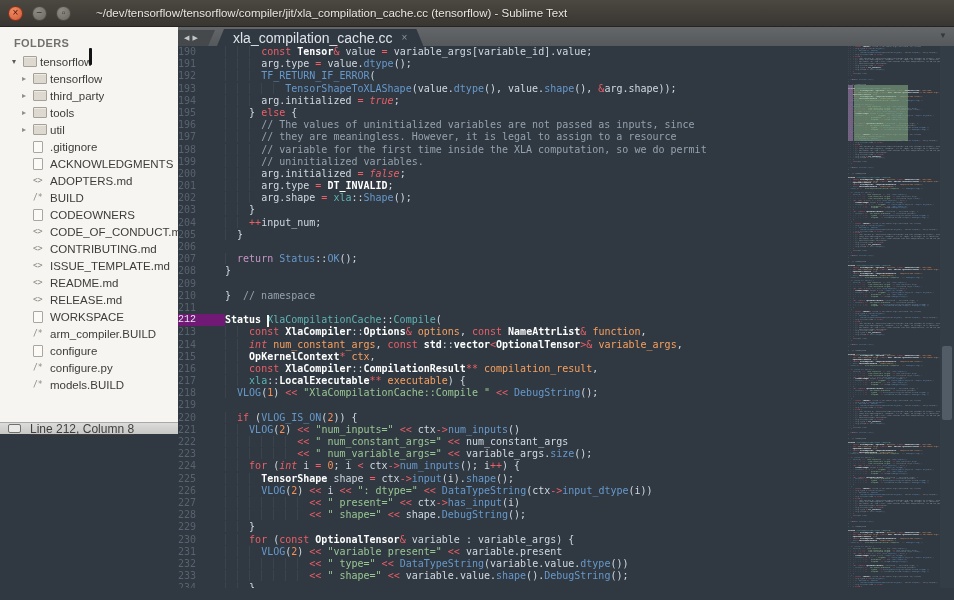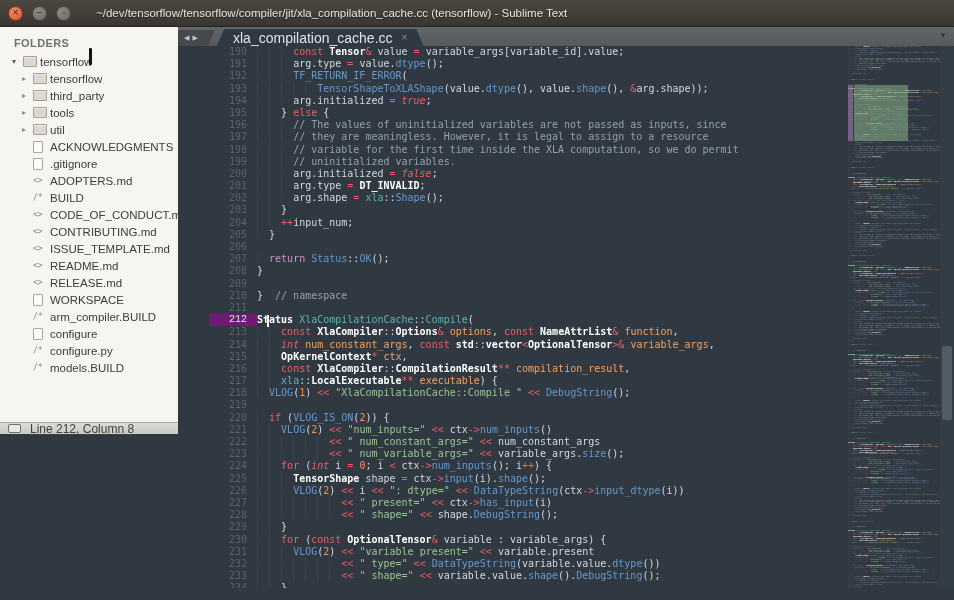--- a/index.html
+++ b/index.html
@@ -41,21 +41,21 @@
   .tab{height:17px;margin-left:2px;background:#303841;clip-path:polygon(7px 0,calc(100% - 7px) 0,100% 100%,0 100%);
        display:flex;align-items:center;padding:0 16px;gap:9px;}
   .tab-label{font-size:14px;color:#dee4ea;}
   .tab-close{font-size:10px;color:#8b939c;cursor:pointer;}
   .tab-dd{position:absolute;right:7px;top:4px;font-size:8px;color:#33383c;}
   
   .codewrap{position:relative;height:542px;flex:0 0 542px;background:#303841;overflow:hidden;}
   .code{position:absolute;left:0;top:0;right:106px;bottom:0;overflow:hidden;
         font-family:"DejaVu Sans Mono",monospace;font-size:10px;line-height:12.2px;white-space:pre;}
   .cl{display:flex;height:12.2px;}
-  .ln{flex:0 0 37px;width:37px;text-align:right;padding-right:10px;color:#57636f;margin-left:32px;}
+  .ln{flex:0 0 37px;width:37px;text-align:left;padding-right:10px;color:#57636f;}
   .ln.cur{background:#701a75;color:#e0e7ed;font-family:Liberation Mono, monospace;}
   .lc{color:#d0d9e2;}
   .ig{box-shadow:inset 1px 0 0 rgba(255,255,255,.06);}
   .tok-kw{color:#ec5f67}.tok-kwi{color:#ec5f67;font-style:italic}.tok-kwp{color:#c695c6}
   .tok-op{color:#ec5f67}.tok-num{color:#f99157}.tok-str{color:#99c794}
   .tok-fn{color:#6699cc}.tok-type{color:#fdfefe;font-weight:bold}.tok-teal{color:#5fb4b4}
   .tok-param{color:#f9a15f}.tok-comment{color:#94a2ae}
   .caret{position:absolute;width:1.5px;height:12px;background:#f8f8f2;}
   
   .minimap{position:absolute;top:0;bottom:0;right:14px;width:92px;overflow:hidden;opacity:.85;
@@ -112,36 +112,41 @@
             <span class="slabel">tools</span>
           </div>
           <div class="srow d1">
             <span class="arrow">▸</span>
             <span class="fico folder"></span>
             <span class="slabel">util</span>
           </div>
           <div class="srow d1">
             <span class="arrow"></span>
             <span class="fico file"></span>
+            <span class="slabel">.gitignore</span>
+          </div>
+          <div class="srow d1">
+            <span class="arrow"></span>
+            <span class="fico file"></span>
             <span class="slabel">ACKNOWLEDGMENTS</span>
           </div>
           <div class="srow d1">
             <span class="arrow"></span>
-            <span class="fico file"></span>
-            <span class="slabel">.gitignore</span>
-          </div>
-          <div class="srow d1">
-            <span class="arrow"></span>
             <span class="fico glyph">&lt;&gt;</span>
             <span class="slabel">ADOPTERS.md</span>
           </div>
           <div class="srow d1">
             <span class="arrow"></span>
             <span class="fico glyph">/*</span>
             <span class="slabel">BUILD</span>
+          </div>
+          <div class="srow d1">
+            <span class="arrow"></span>
+            <span class="fico file"></span>
+            <span class="slabel">CODEOWNERS</span>
           </div>
           <div class="srow d1">
             <span class="arrow"></span>
             <span class="fico glyph">&lt;&gt;</span>
             <span class="slabel">CODE_OF_CONDUCT.md</span>
           </div>
           <div class="srow d1">
             <span class="arrow"></span>
             <span class="fico glyph">&lt;&gt;</span>
             <span class="slabel">CONTRIBUTING.md</span>

